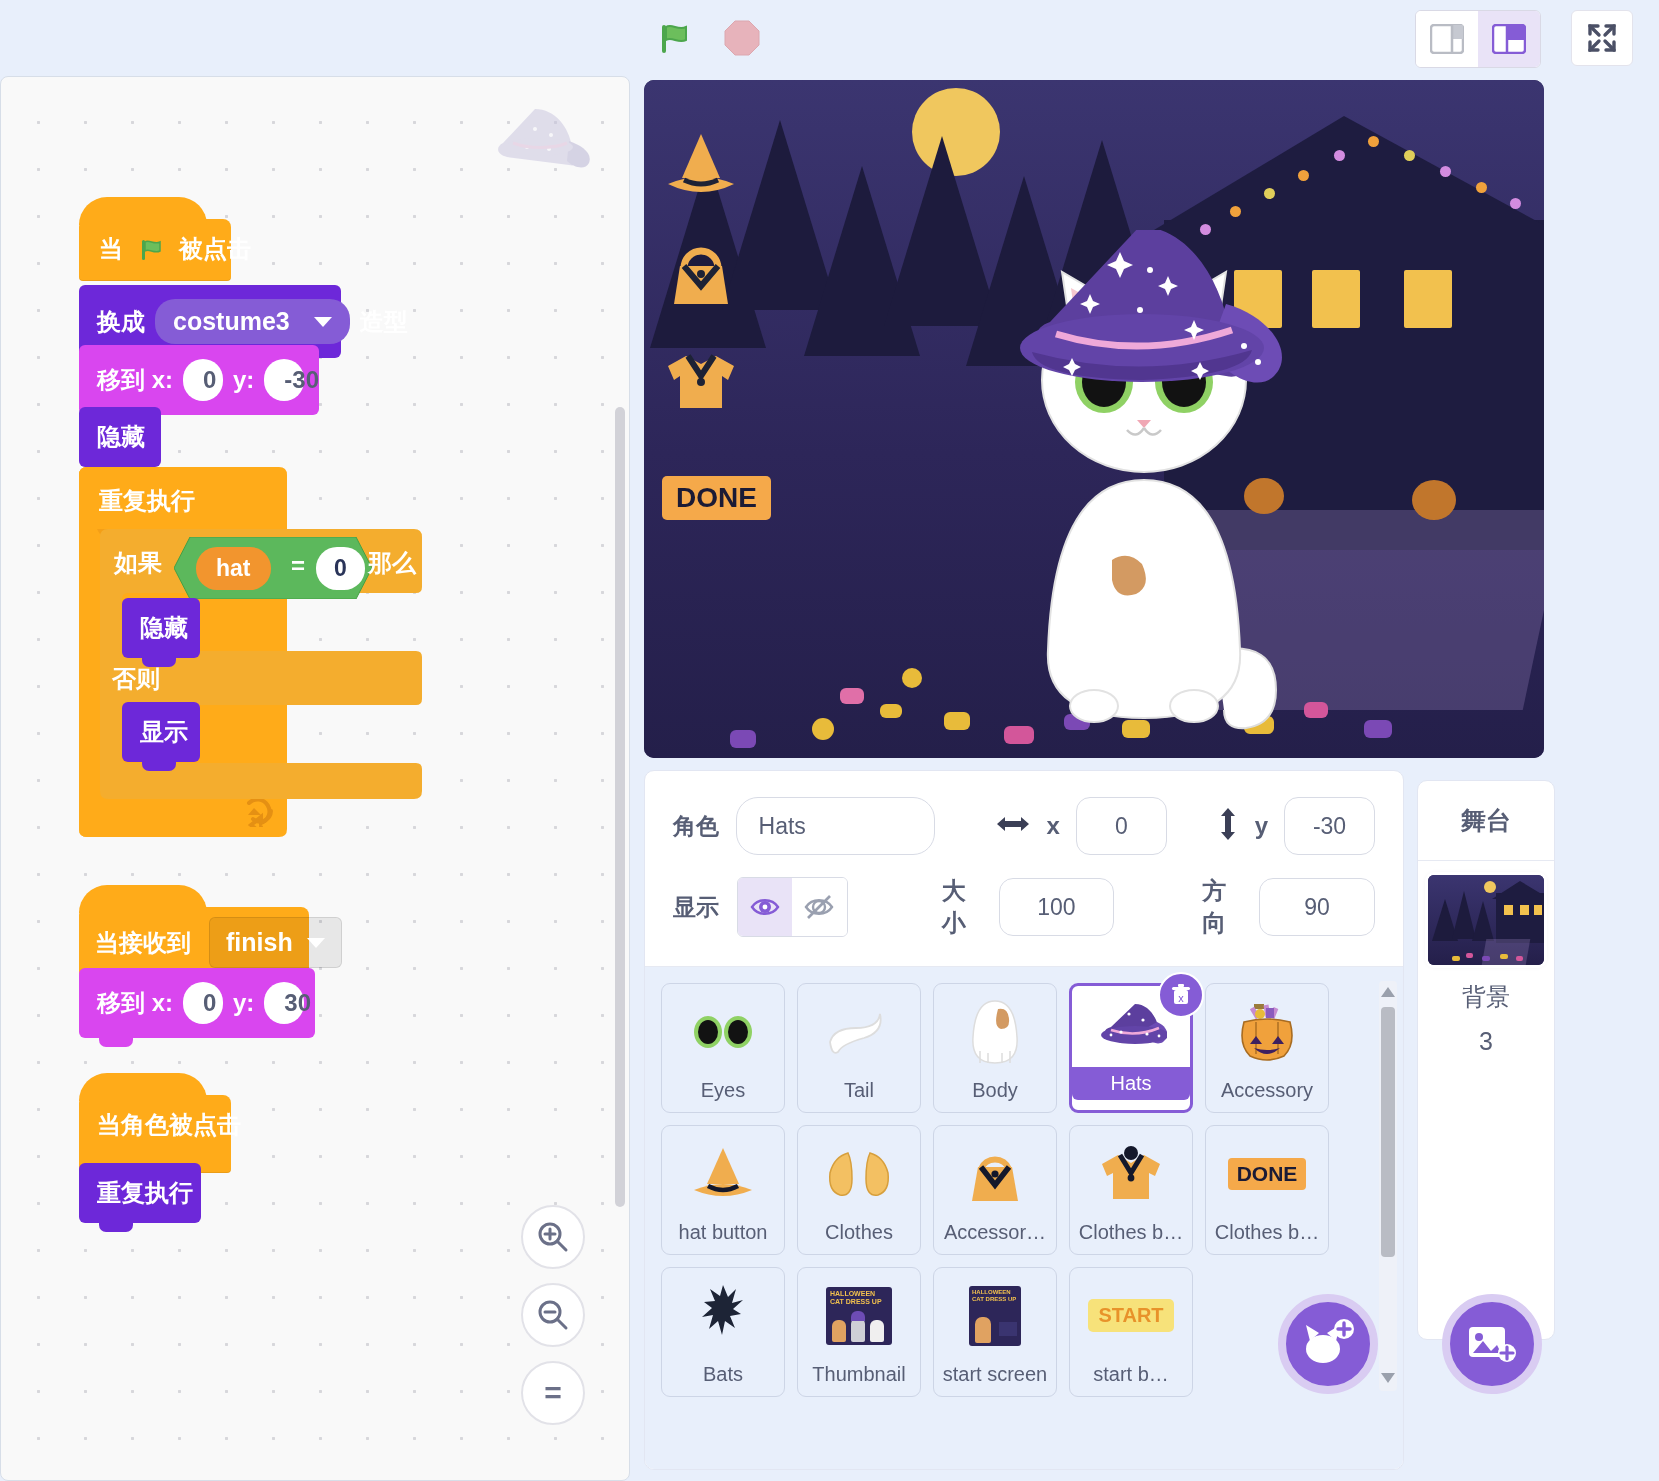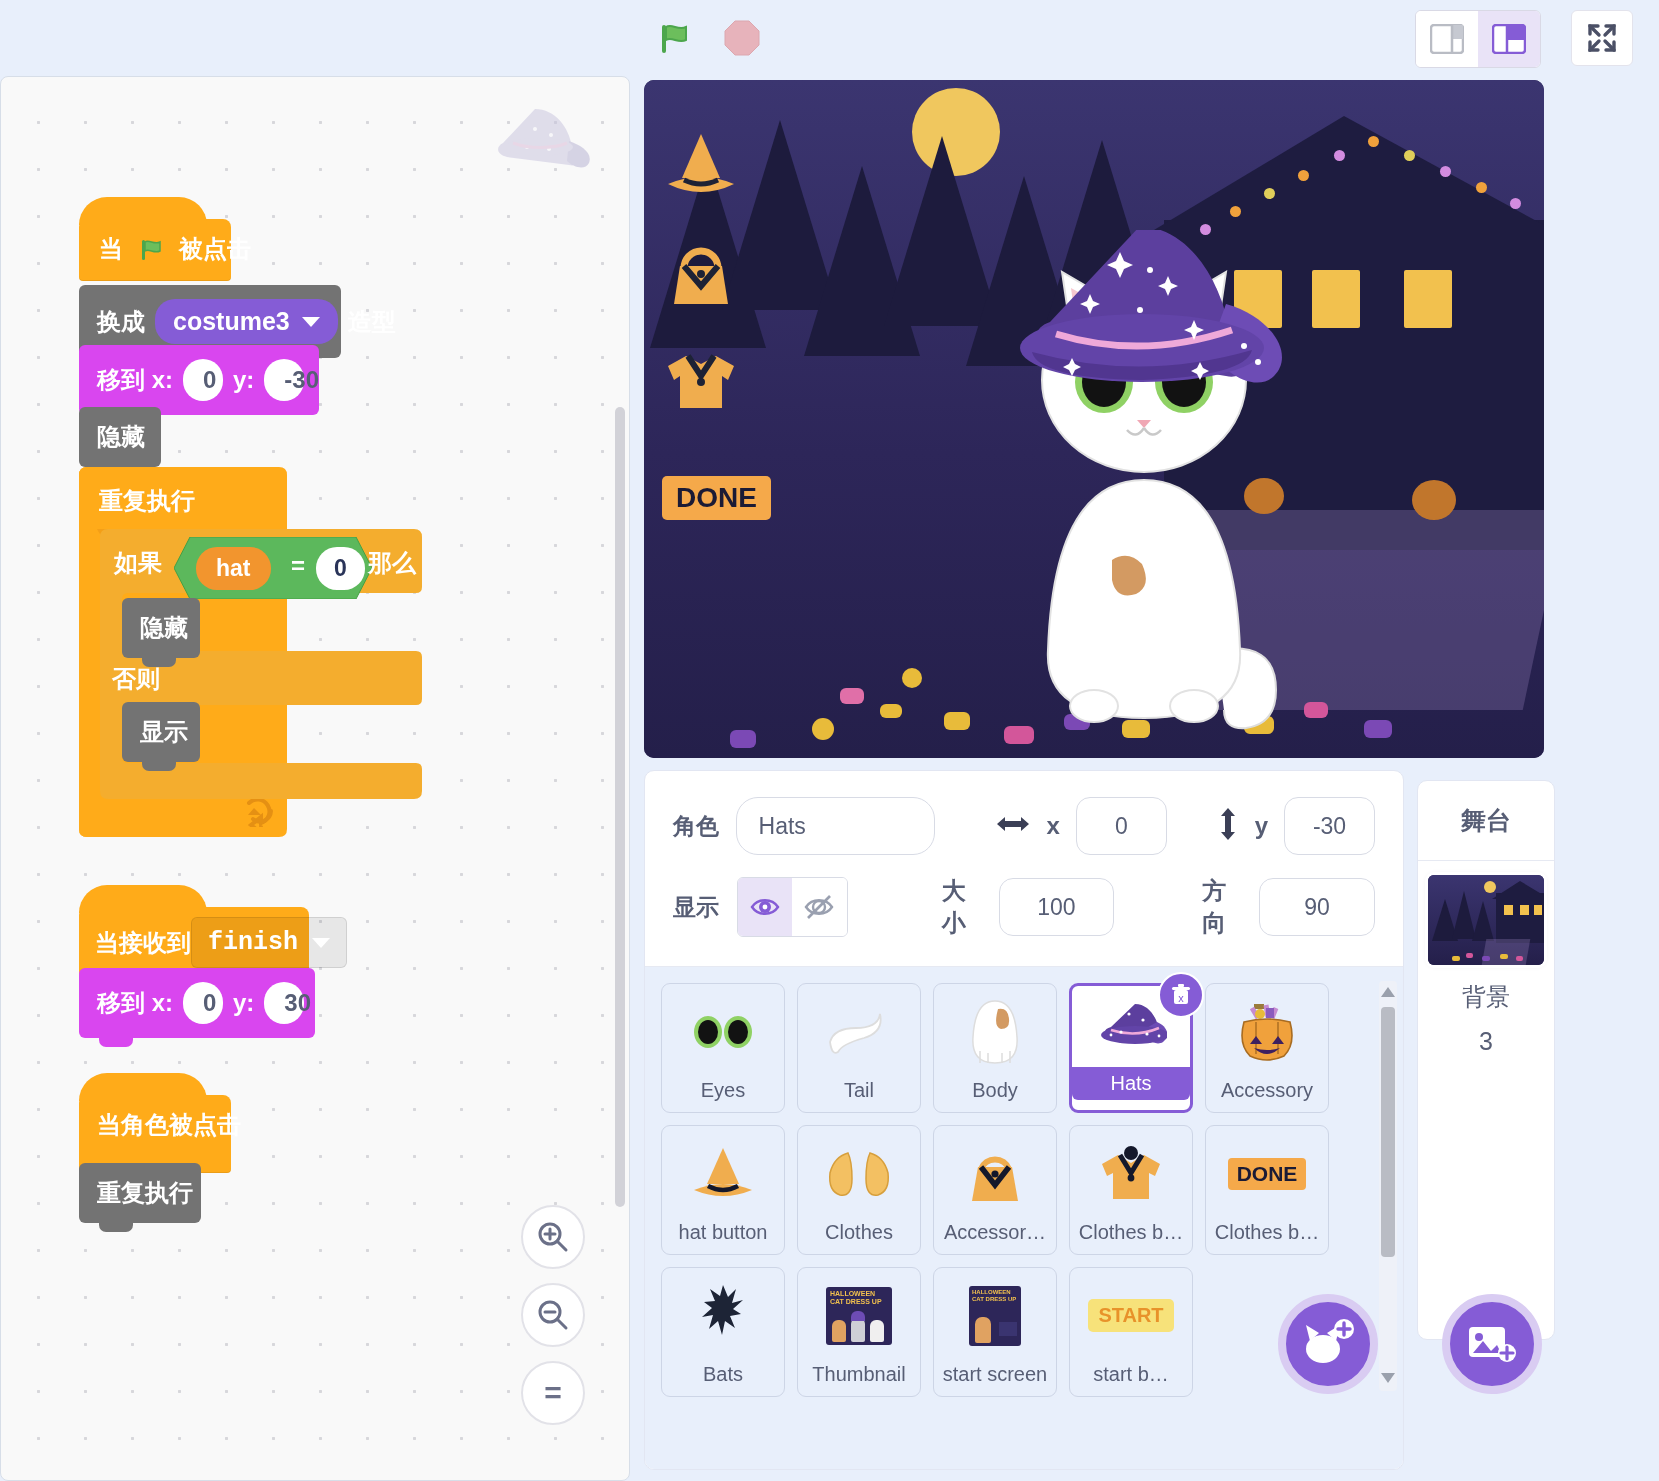--- a/index.html
+++ b/index.html
@@ -58,33 +58,33 @@
   .blk { position:absolute; font-size:24px; color:#fff; font-weight:bold; white-space:nowrap; }
   .hat-blk {
     background:#ffab19; border-radius: 8px 8px 4px 4px; padding: 14px 20px 16px;
     box-shadow: inset 0 -1px 0 rgba(0,0,0,.08);
   }
   .hat-top {
     position:absolute; left:0; top:-22px; width:128px; height:28px;
     background:#ffab19; border-radius: 64px 64px 0 0;
   }
   .stack-blk { padding: 14px 18px; border-radius:6px; display:flex; align-items:center; gap:10px; }
-  .looks { background:#737373; }
+  .looks { background:#6d28d9; }
   .motion { background:#d946ef; }
   .notch {
     position:absolute; left:20px; bottom:-9px; width:34px; height:10px;
     background:inherit; border-radius: 0 0 7px 7px;
   }
   .oval-in {
     background:#fff; color:#575e75; font-weight:bold; border-radius: 20px;
     padding: 7px 20px; font-size:24px; min-width:28px; text-align:center;
   }
   .drop-in {
     background:#855cd6; color:#fff; border-radius:20px; padding:8px 18px;
-    display:flex; align-items:center; gap:12px; font-size:25px;
+    display:flex; align-items:center; gap:24px; font-size:25px;
   }
   .drop-ev {
     background:rgba(0,0,0,.07); color:#fff; border:1px solid rgba(0,0,0,.10);
     border-radius:6px; padding:10px 16px; display:flex; align-items:center; gap:14px; font-size:25px;
   }
   .caret { width:0;height:0;border-left:9px solid transparent;border-right:9px solid transparent;border-top:10px solid #fff; }
   
   #stage-wrap {
     position:absolute; left:644px; top:80px; width:900px; height:678px;
     border-radius:10px; overflow:hidden;
@@ -336,21 +336,21 @@
     <span class="notch"></span>
   </div>
 
   <div class="blk stack-blk looks" style="left:121px; top:625px; width:78px;">
     <span>显示</span>
     <span class="notch"></span>
   </div>
 
   <div class="blk" style="left:78px; top:830px;">
     <div class="hat-top"></div>
-    <div class="hat-blk" style="display:flex;align-items:center;width:230px;padding:10px 16px 12px;font-family:Liberation Mono, monospace;">
+    <div class="hat-blk" style="display:flex;align-items:center;gap:18px;width:230px;padding:10px 16px 12px;">
       <span>当接收到</span>
       <span class="drop-ev">
         <span>finish</span>
         <span class="caret"></span>
       </span>
     </div>
   </div>
 
   <div class="blk stack-blk motion" style="left:78px; top:891px; width:236px;">
     <span>移到 x:</span>

